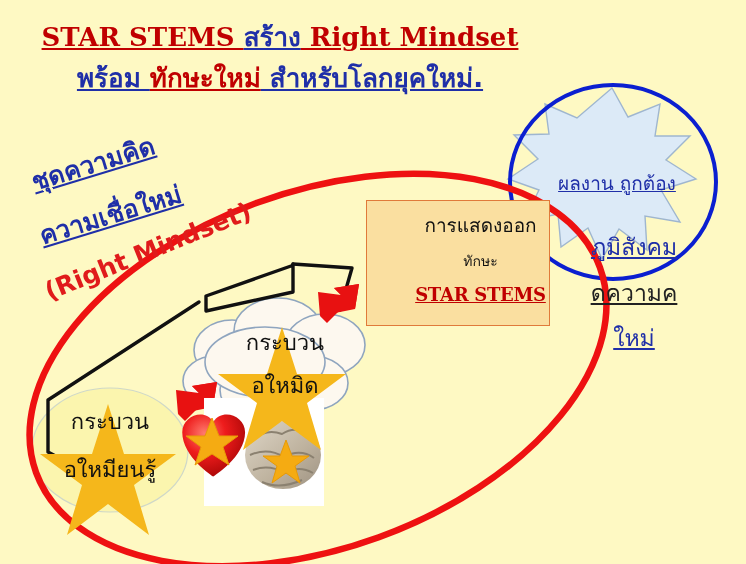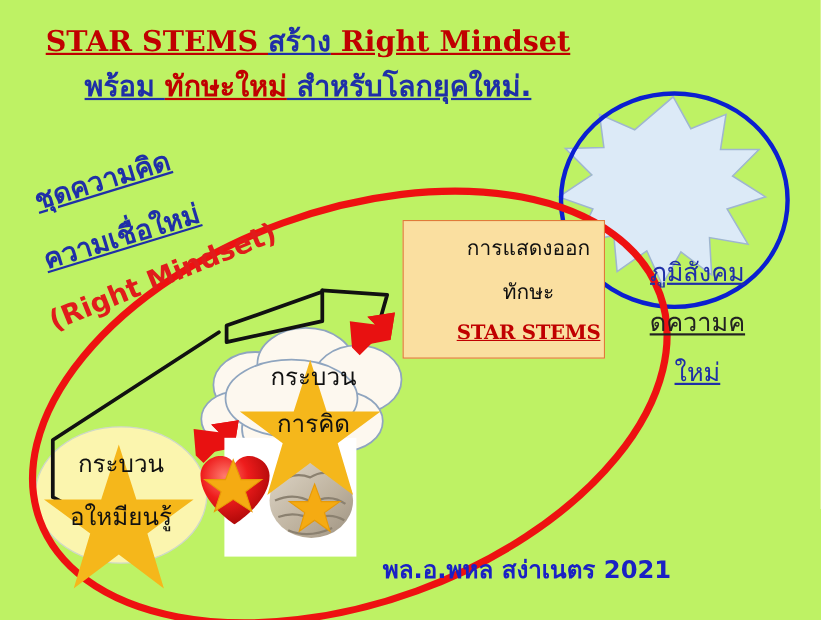--- a/index.html
+++ b/index.html
@@ -10,21 +10,21 @@
     width: 746px;
     height: 564px;
     overflow: hidden;
     background: #fdf6e3;
     font-family: "DejaVu Sans", sans-serif;
   }
   #slide {
     position: relative;
     width: 746px;
     height: 564px;
-    background: #bef264;
+    background: #fef9c3;
     overflow: hidden;
   }
   #artwork {
     position: absolute;
     left: 0; top: 0;
     width: 746px; height: 564px;
   }
 
   
   .title-line {
@@ -91,21 +91,21 @@
     padding-left: 45px;
   }
   #skill-box .bx-l1 {
     margin-top: 9px;
     font-size: 19px;
     color: #101010;
     font-family: "DejaVu Sans", sans-serif;
   }
   #skill-box .bx-l2 {
     margin-top: 10px;
-    font-size: 19px;
+    font-size: 14px;
     color: #101010;
     font-family: "DejaVu Sans", sans-serif;
   }
   #skill-box .bx-l3 {
     margin-top: 12px;
     font-size: 18px;
     font-weight: bold;
     color: #c00000;
     font-family: "DejaVu Serif", serif;
     text-decoration: underline;
@@ -263,25 +263,25 @@
     <div class="rot-label" id="mindset-l2">ความเชื่อใหม่</div>
     <div class="rot-label" id="mindset-l3">(Right Mindset)</div>
   </div>
 
   <div id="skill-box">
     <div class="bx-l1">การแสดงออก</div>
     <div class="bx-l2">ทักษะ</div>
     <div class="bx-l3">STAR STEMS</div>
   </div>
 
+  <div class="burst-label" id="burst-l2">ผลงาน ถูกต้อง</div>
   <div class="burst-label" id="right-l3">ภูมิสังคม</div>
   <div class="burst-label" id="right-l4">ดความค</div>
   <div class="burst-label" id="right-l5">ใหม่</div>
 
   <div class="cloud-label" id="cloud-l1">กระบวน</div>
-  <div class="cloud-label" id="cloud-l2">การคิด</div>
+  <div class="cloud-label" id="cloud-l2">อใหมิด</div>
 
   <div class="learn-label" id="learn-l1">กระบวน</div>
   <div class="learn-label" id="learn-l2">อใหมียนรู้</div>
 
-  <div id="signature">พล.อ.พหล สง่าเนตร 2021</div>
 
 </div>
 
 </body></html>

